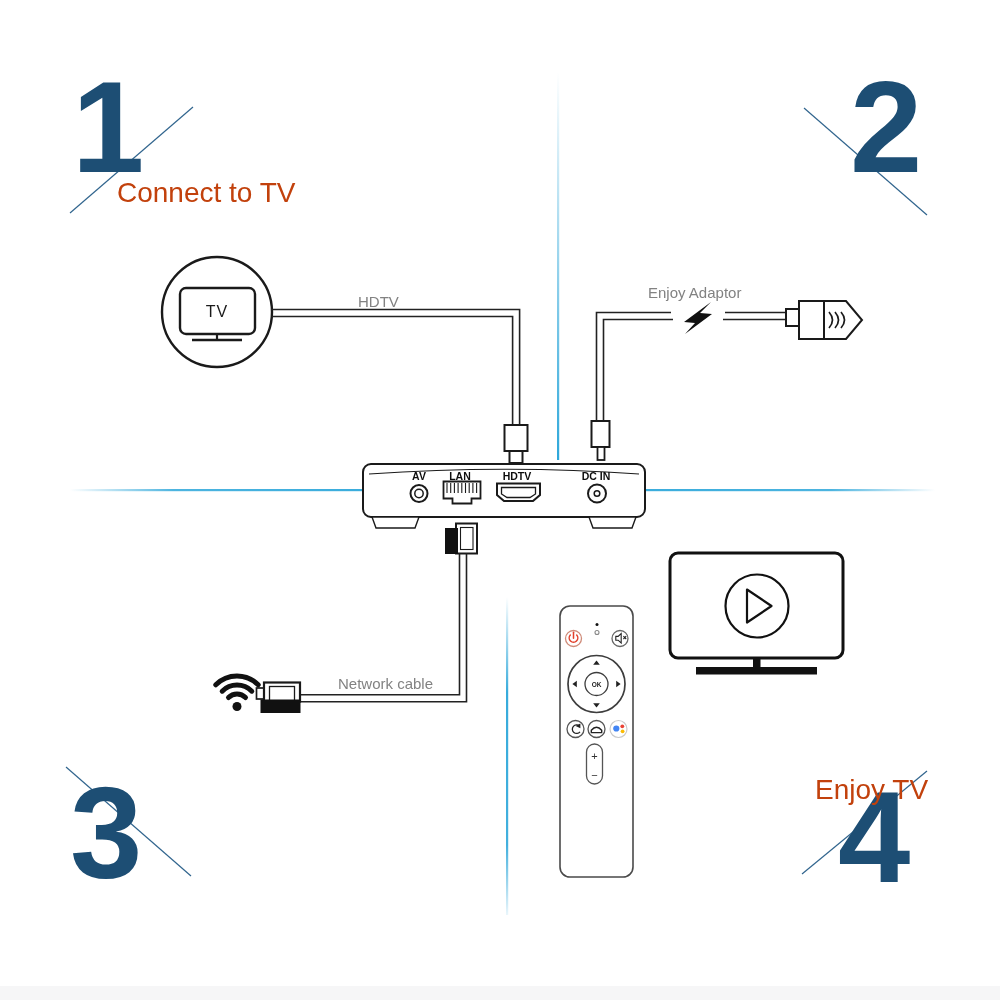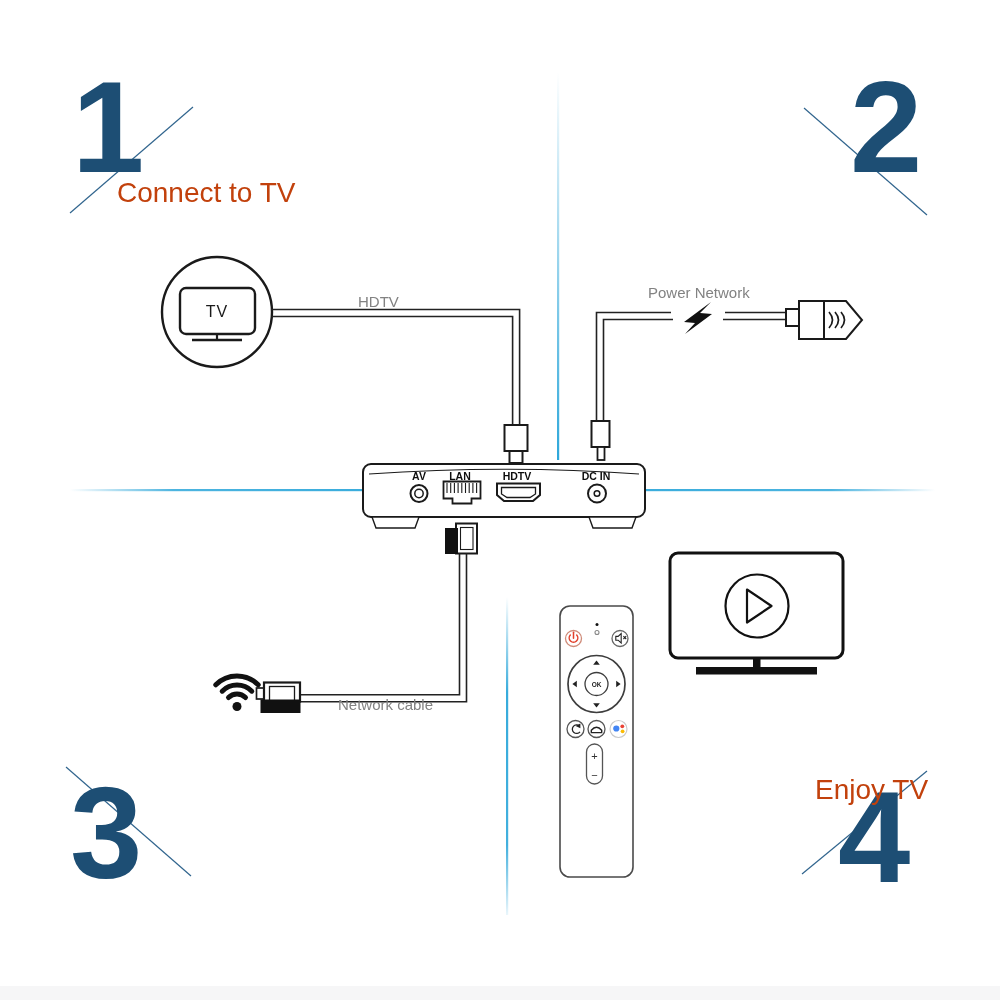--- a/index.html
+++ b/index.html
@@ -220,16 +220,16 @@
   <div class="step-title" style="left:117px;top:176px;">Connect to TV</div>
 
   <div class="step-number" style="left:850px;top:62px;">2</div>
 
   <div class="step-number" style="left:70px;top:768px;">3</div>
 
   <div class="step-number" style="left:838px;top:772px;">4</div>
   <div class="step-title" style="left:768px;top:773px;margin-left:47px;">Enjoy TV</div>
 
   <div class="cable-label" style="left:358px;top:293px;">HDTV</div>
-  <div class="cable-label" style="left:648px;top:284px;">Power Network</div>
-  <div class="cable-label" style="left:338px;top:696px;">Network cable</div>
+  <div class="cable-label" style="left:648px;top:284px;">Enjoy Adaptor</div>
+  <div class="cable-label" style="left:338px;top:675px;">Network cable</div>
 
 </div>
 
 </body></html>

